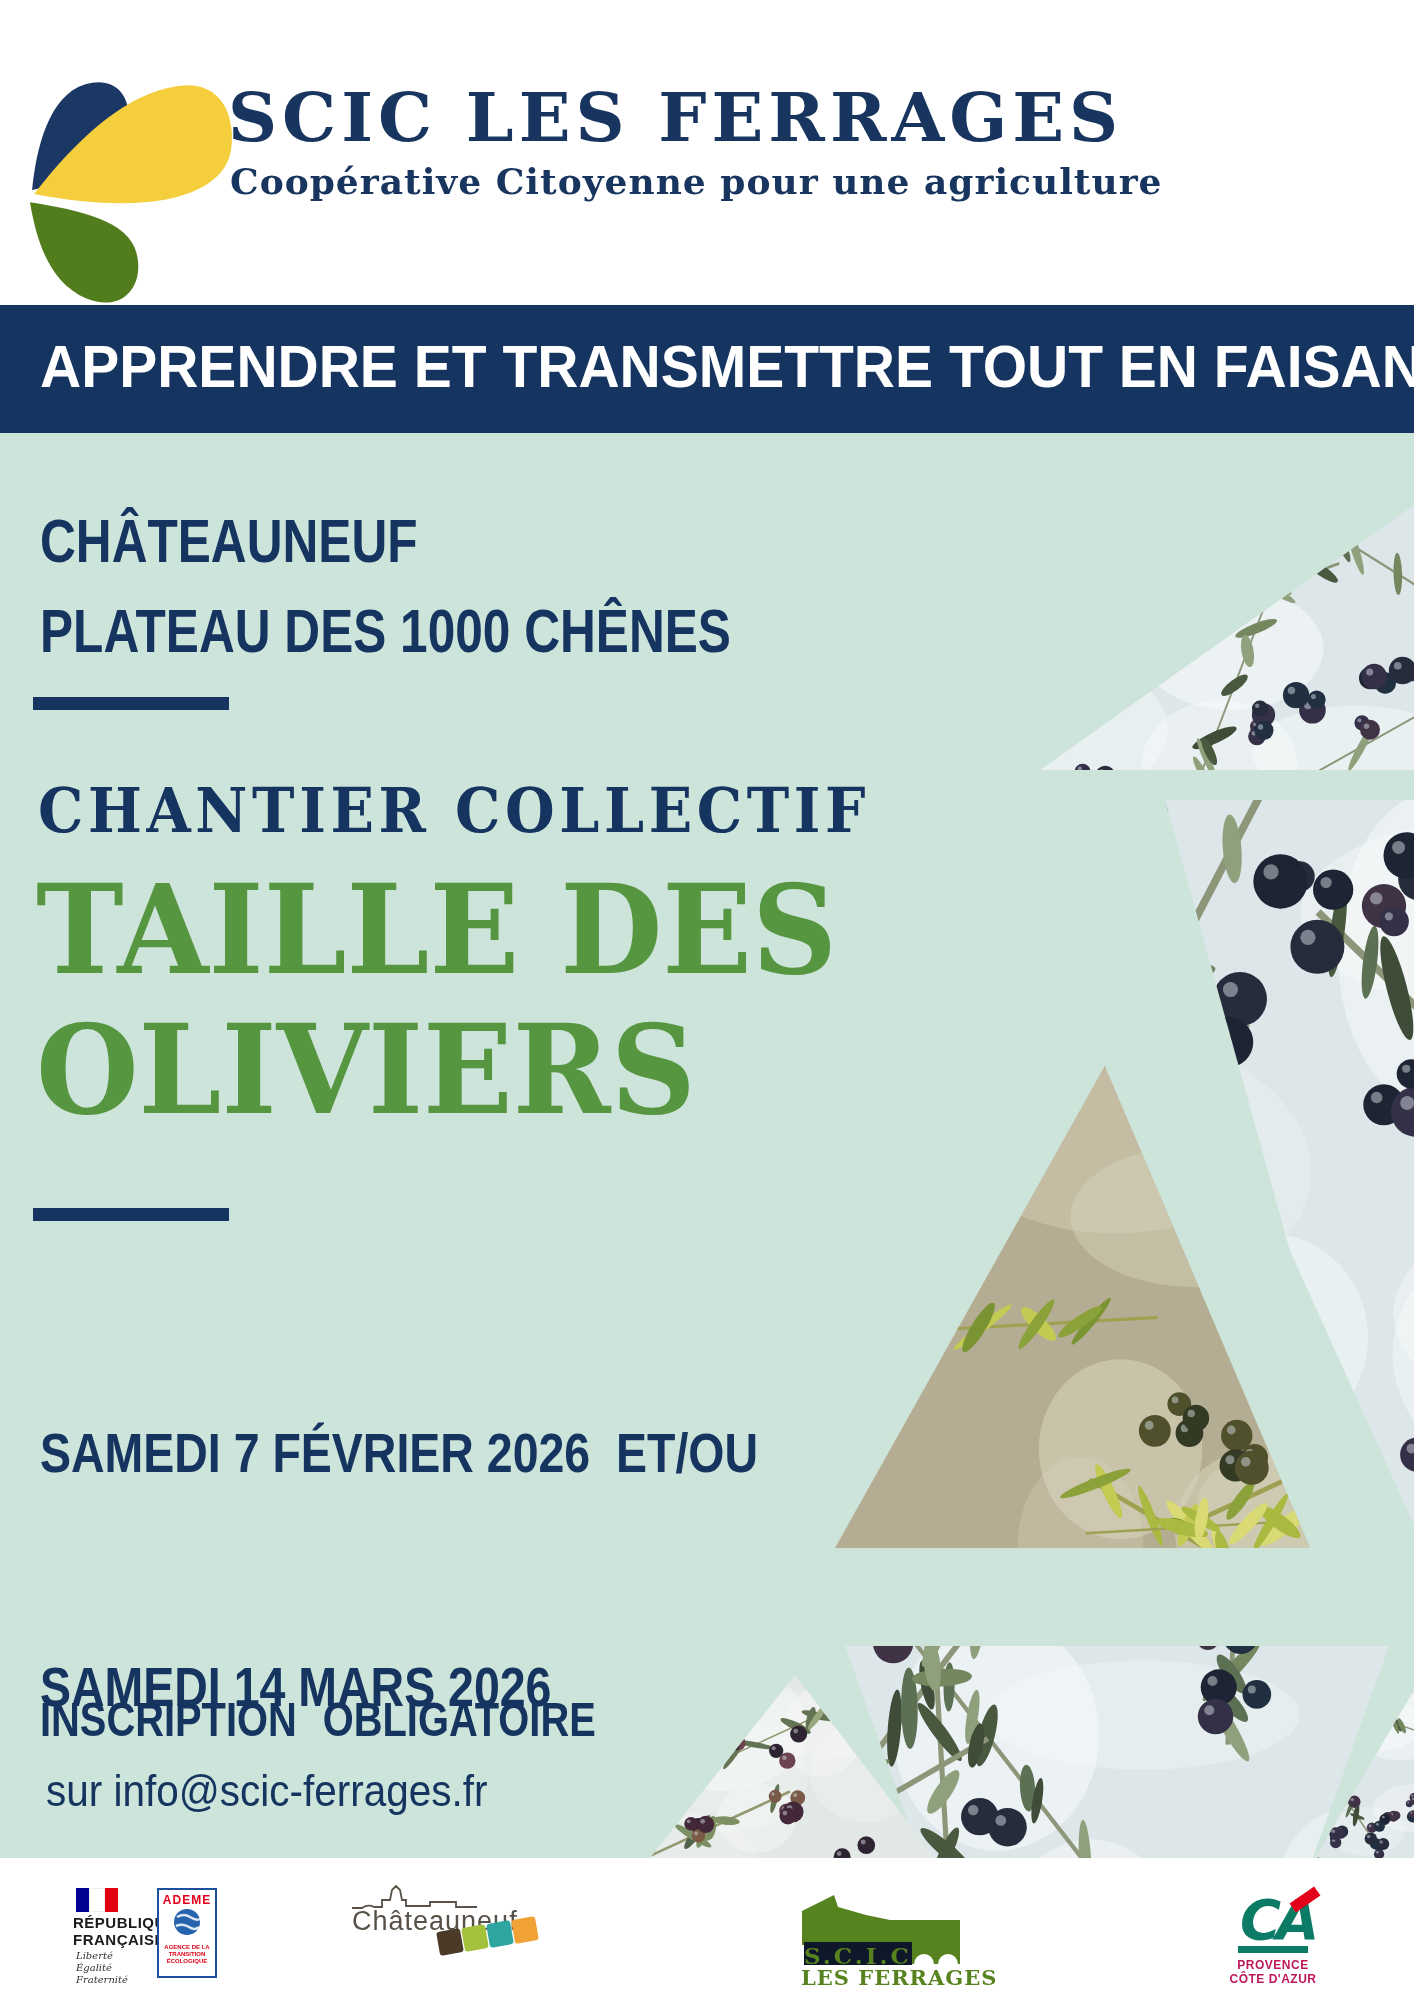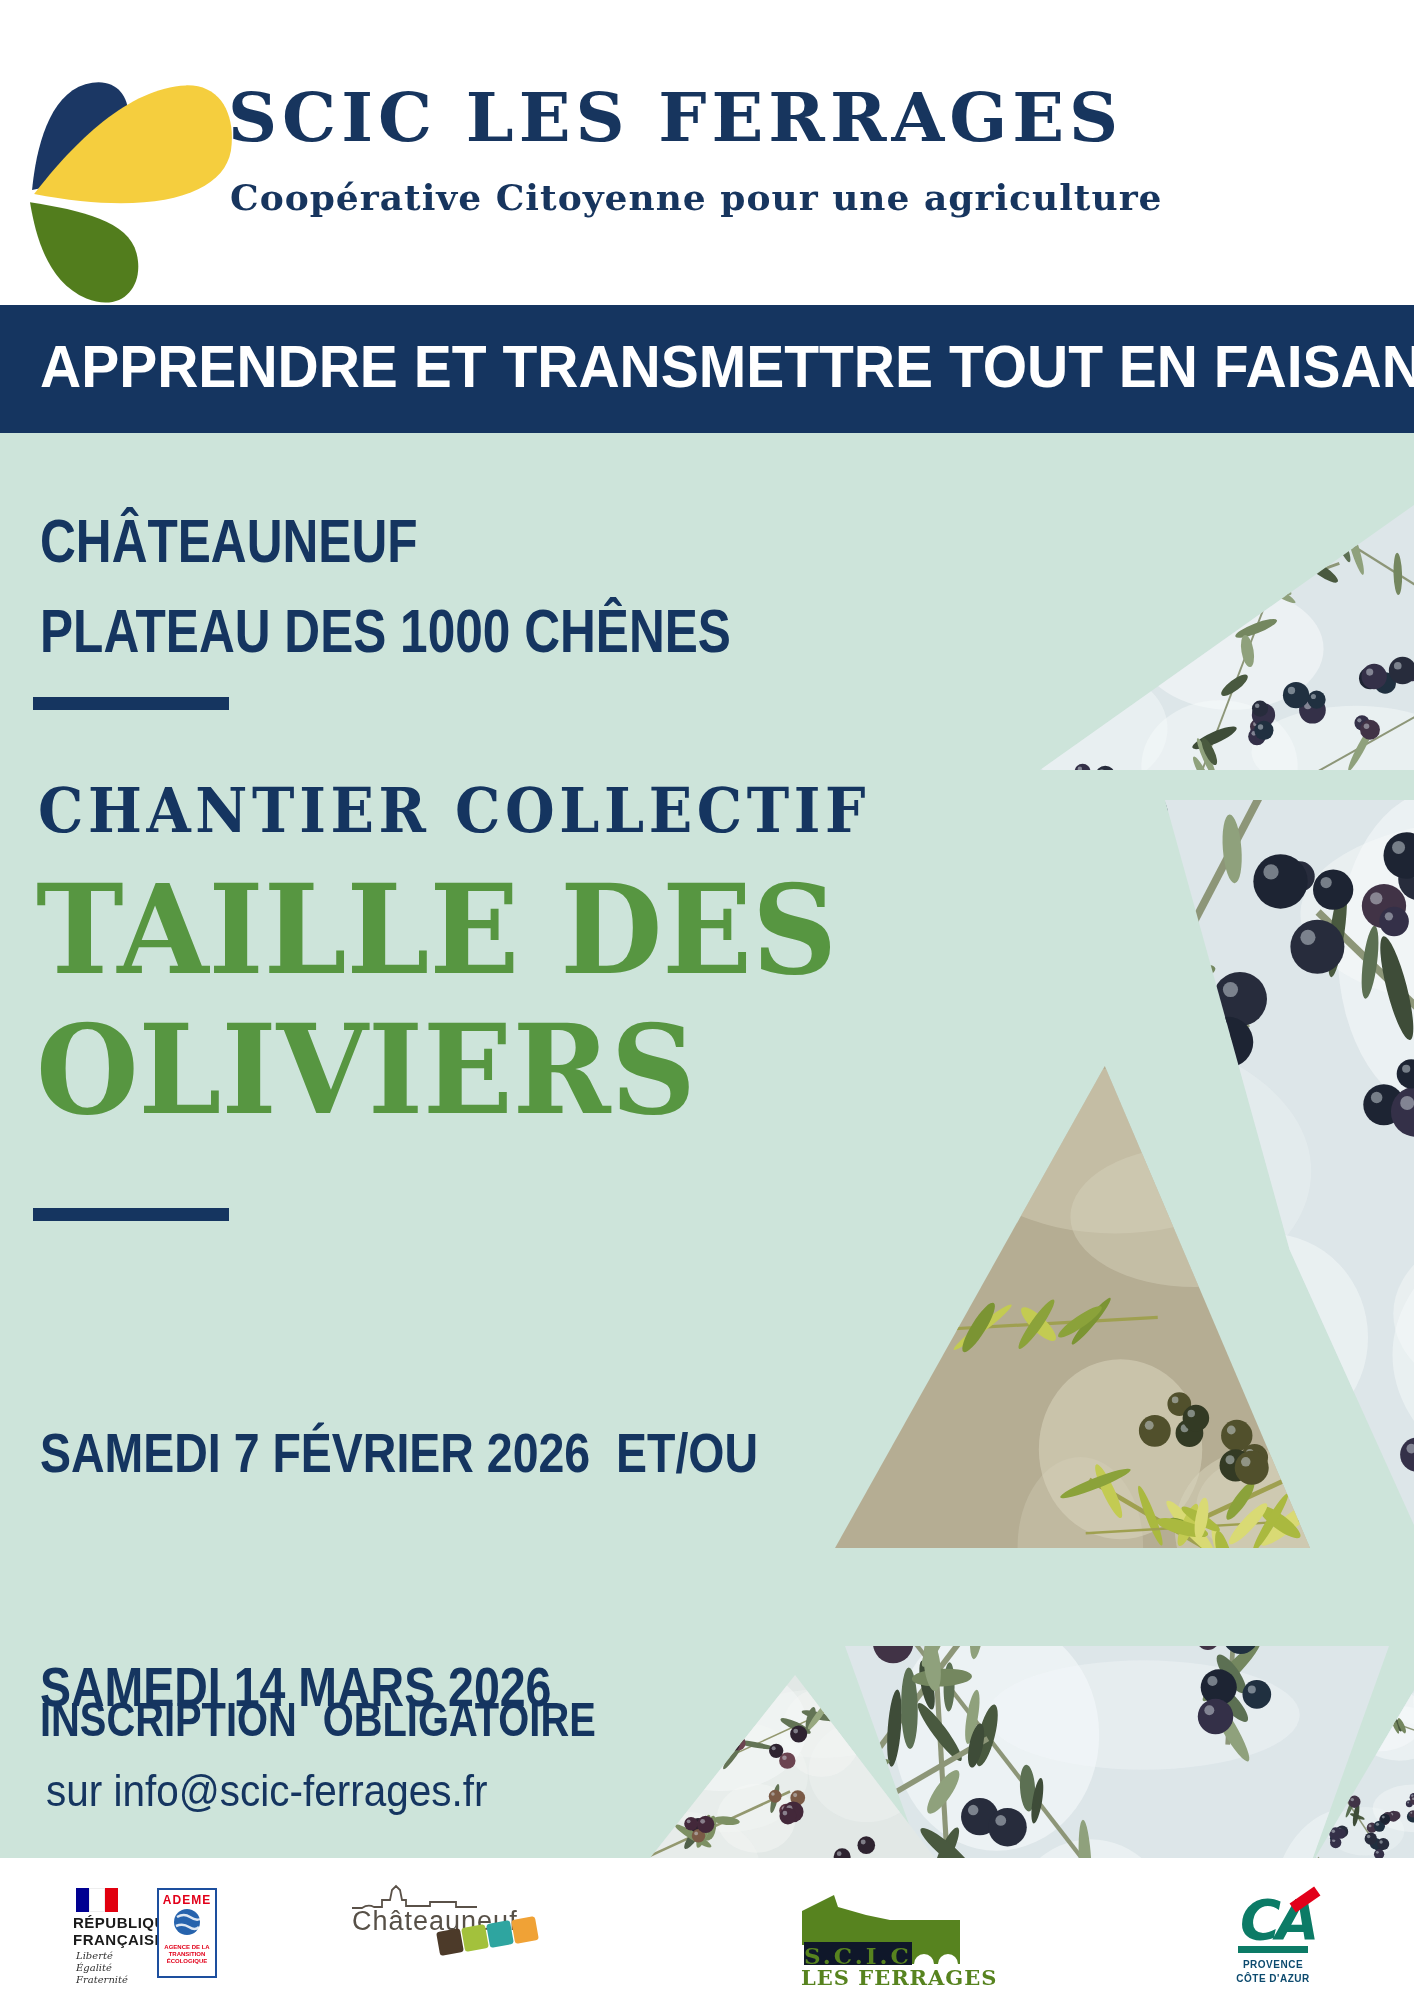--- a/index.html
+++ b/index.html
@@ -7,21 +7,21 @@
           font-family:"Liberation Sans",sans-serif;}
   .abs{position:absolute;}
   .navy{color:#153560;}
   .cond{font-family:"Liberation Sans",sans-serif;font-weight:bold;white-space:pre;
         transform-origin:left top;color:#153560;line-height:1;}
   .serifbold{font-family:"DejaVu Serif","Liberation Serif",serif;font-weight:bold;
         transform-origin:left top;white-space:pre;line-height:1;}
   
   .header{position:absolute;left:0;top:17px;width:1414px;height:305px;background:#ffffff;}
   .org-name{left:228px;top:66px;font-size:68px;letter-spacing:5px;color:#17355e;}
-  .tagline{left:230px;font-size:36px;color:#17355e;letter-spacing:1px;margin-top:16px;}
+  .tagline{left:230px;font-size:36px;color:#17355e;letter-spacing:1px;}
   
   .banner{position:absolute;left:0;top:305px;width:1414px;height:128px;background:#153560;}
   .banner-text{left:40px;top:32px;font-size:60px;color:#ffffff;transform:scaleX(.95);}
   
   .mint{position:absolute;left:0;top:433px;width:1414px;height:1425px;background:#cde4da;}
   .rule{position:absolute;left:33px;width:196px;height:13px;background:#153560;}
   
   .photo{position:absolute;overflow:hidden;}
   .photo svg{display:block;width:100%;height:100%;}
   
@@ -34,21 +34,21 @@
   .ademe-title{font-size:12px;font-weight:bold;color:#e2001a;margin-top:3px;letter-spacing:1px;}
   .ademe-sub{font-size:6px;font-weight:bold;color:#e2001a;line-height:7px;margin-top:3px;}
   .chat-name{position:absolute;font-size:27px;color:#575047;letter-spacing:1px;}
   .chat-square{position:absolute;width:24px;height:24px;border-radius:3px;}
   .scic-text1{position:absolute;font-family:"DejaVu Serif",serif;font-weight:bold;font-size:23px;color:#57831f;letter-spacing:3px;}
   .scic-text2{position:absolute;font-family:"DejaVu Serif",serif;font-weight:bold;font-size:21px;color:#57831f;letter-spacing:1px;}
   .ca-glyph{position:absolute;font-family:"DejaVu Sans",sans-serif;font-style:italic;font-weight:bold;
             font-size:56px;color:#0c7b66;letter-spacing:-5px;line-height:1;}
   .ca-bar{position:absolute;background:#0c7b66;}
   .ca-stripe{position:absolute;width:30px;height:11px;background:#e2001a;transform:rotate(-35deg);}
-  .ca-region{position:absolute;font-size:10px;font-weight:bold;color:#0c4a6e;line-height:14px;text-align:center;letter-spacing:.5px;}
+  .ca-region{position:absolute;font-size:12px;font-weight:bold;color:#be185d;line-height:14px;text-align:center;letter-spacing:.5px;}
 </style>
 </head>
 <body>
 
 <div class="poster">
 
   <div class="header">
     <svg class="abs" style="left:30px;top:62px;" width="205" height="228" viewBox="0 0 200 222">
       <path d="M2,108 C6,68 18,16 54,5 C84,-4 100,18 95,44 C88,78 46,100 2,108 Z" fill="#1b3764"></path>
       <path d="M4,112 C42,62 97,8 152,6 C187,5 201,36 196,70 C188,114 118,134 4,112 Z" fill="#f5ce3e"></path>

